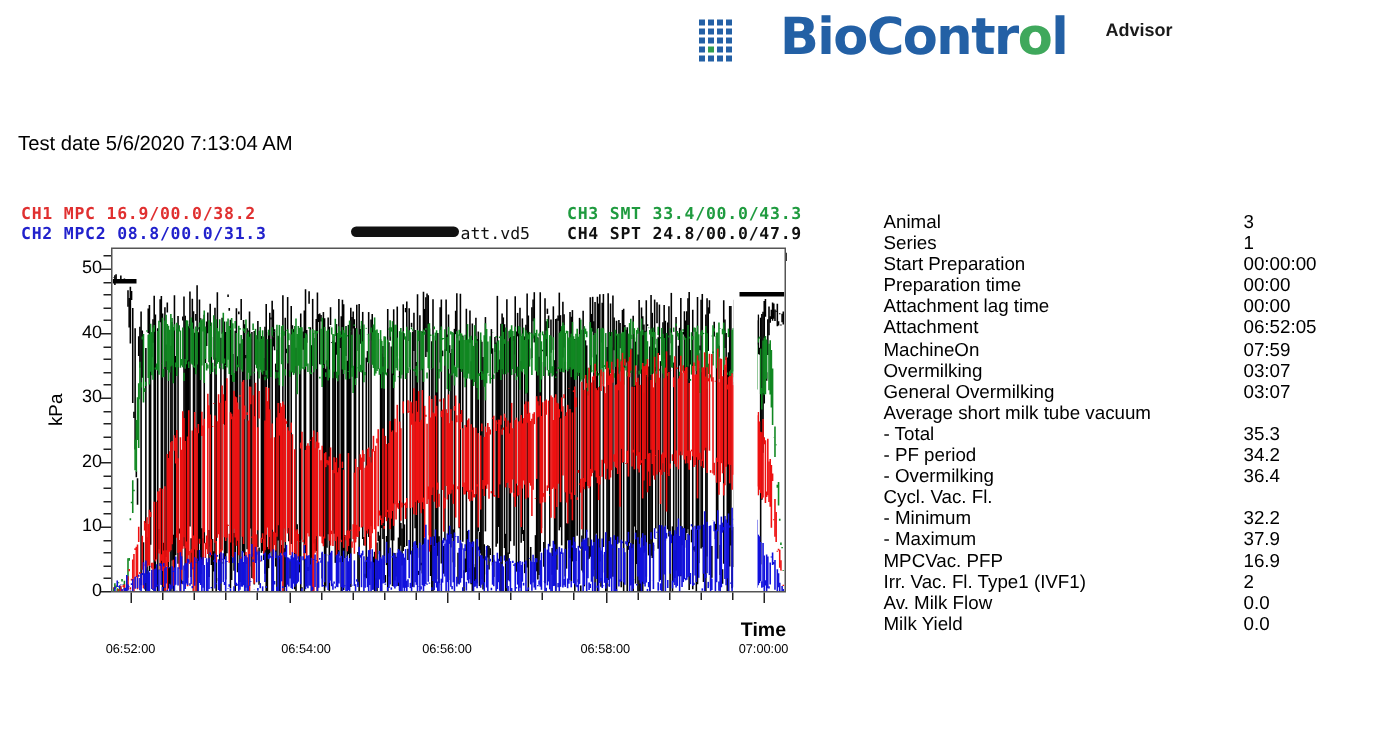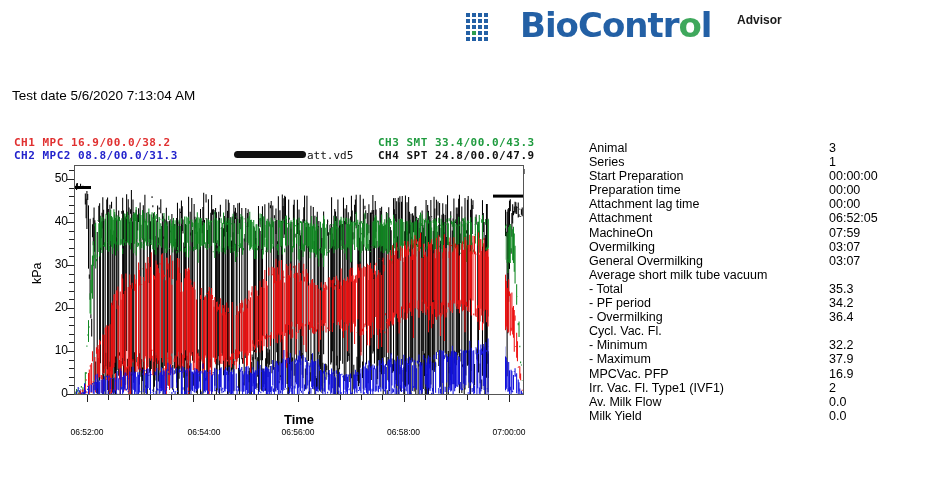--- a/index.html
+++ b/index.html
@@ -47,21 +47,21 @@
   #ylabel-title{position:absolute;left:18px;top:148px;font-size:12.5px;
                 transform:rotate(-90deg);transform-origin:left top;white-space:nowrap;}
   .ytick{position:absolute;left:-5px;width:5px;height:1px;background:#222;}
   .ytick.major{left:-7px;width:7px;}
   #yaxis-ticks{position:absolute;left:62px;top:29px;height:230px;width:8px;}
 
   #xaxis{position:absolute;left:62px;top:259px;width:450px;height:34px;}
   .xtick{position:absolute;top:0;width:1px;height:5px;background:#222;}
   .xtick.major{height:7px;}
   .xlabel{position:absolute;top:8px;font-size:8.5px;transform:translateX(-50%);white-space:nowrap;margin-top:24px;}
-  #xlabel-title{position:absolute;left:62px;top:276px;width:450px;text-align:center;
+  #xlabel-title{position:absolute;left:62px;top:276px;width:450px;text-align:right;
                 font-size:13px;font-weight:bold;}
   svg.plot{position:absolute;left:0;top:0;}
 
   
   #data-table{position:absolute;left:589px;top:141px;width:330px;}
   .drow{display:flex;font-size:12.5px;line-height:14.1px;color:#000;}
   .dlabel{width:240px;white-space:nowrap;}
   .dvalue{white-space:nowrap;}
 </style>
 </head>

